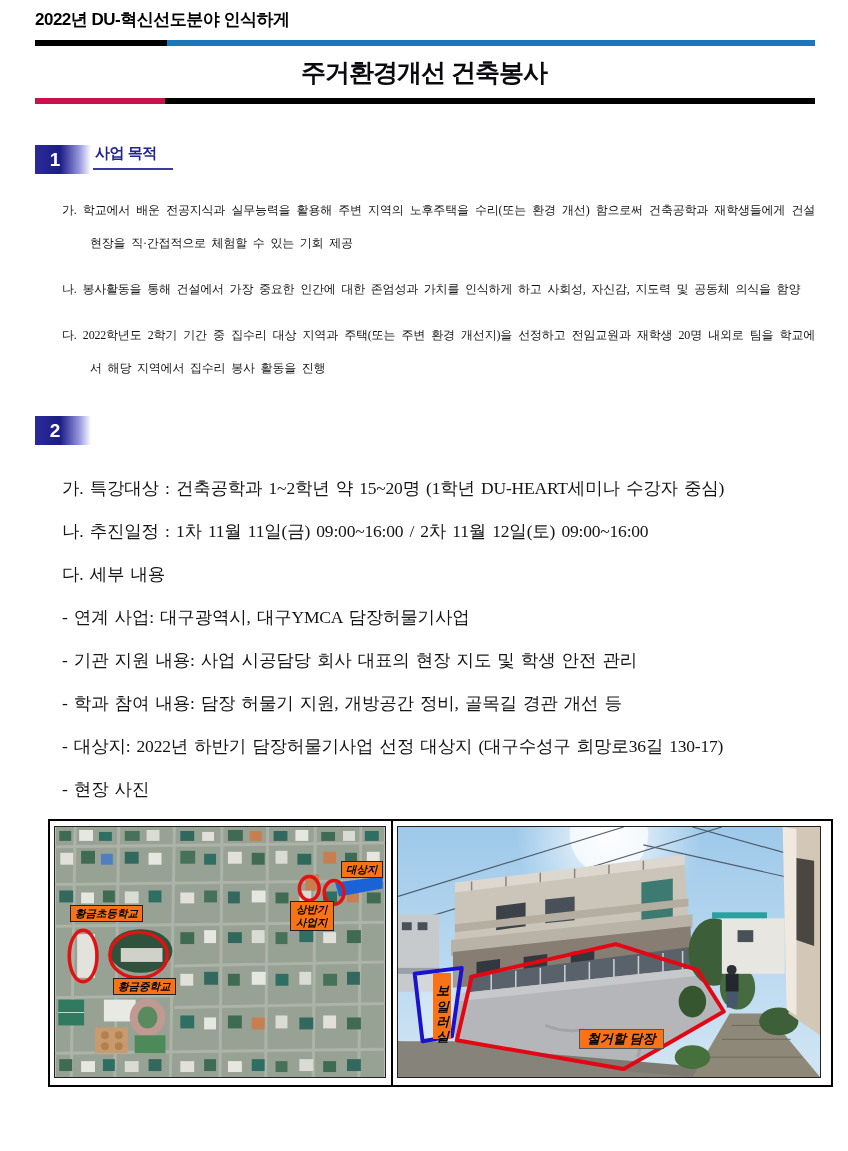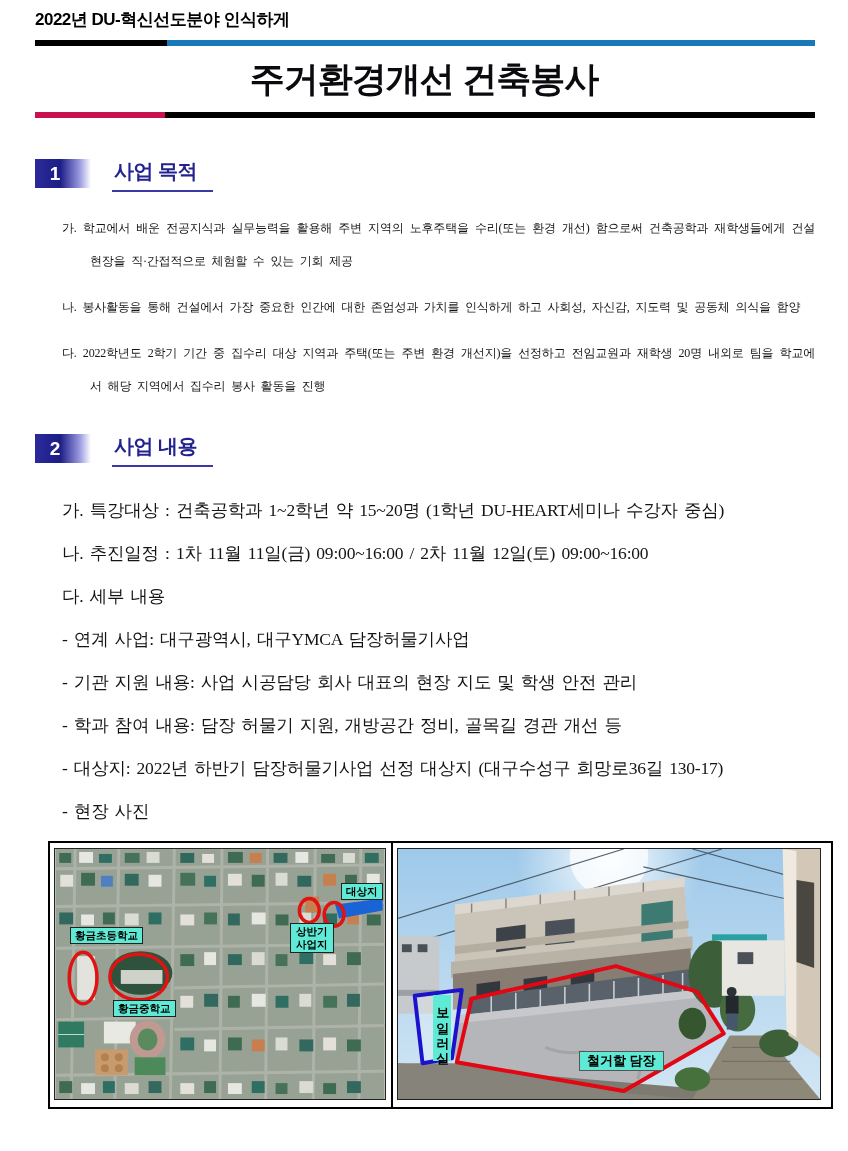--- a/index.html
+++ b/index.html
@@ -15,35 +15,35 @@
   }
   .rule { margin:0 33px 0 35px; height:6px; display:flex; }
   .rule1 { margin-top:9px; }
   .rule1 .seg-a { width:132px; background:#000; }
   .rule1 .seg-b { flex:1; background:#1878b8; }
   .rule2 .seg-a { width:130px; background:#c9114d; }
   .rule2 .seg-b { flex:1; background:#000; }
   .doc-title {
     text-align:center; margin:10px 0 9px 0;
     font-family:"Liberation Sans","DejaVu Sans",sans-serif;
-    font-weight:bold; font-size:35px; color:#0a0a0f; letter-spacing:-1px;
+    font-weight:bold; font-size:25px; color:#0a0a0f; letter-spacing:-1px;
   }
   .sec-head { display:flex; align-items:flex-start; margin:40px 0 0 35px; }
   .sec-head.second { margin-top:30px; }
   .numbox {
     width:56px; height:29px; margin-top:1px;
     background:linear-gradient(90deg,#2a2a9a 0%,#1d1d86 45%,#9a9ae0 80%,#ffffff 100%);
     color:#fff; font-family:"Liberation Sans","DejaVu Sans",sans-serif;
     font-weight:bold; font-size:19px; text-align:center; line-height:29px;
     padding-right:16px;
   }
   .sec-title {
-    margin-left:21px; display:inline-block;
+    margin-left:2px; display:inline-block;
     font-family:"Liberation Sans","DejaVu Sans",sans-serif;
-    font-weight:bold; font-size:20px; color:#23238f; letter-spacing:-0.5px;
+    font-weight:bold; font-size:15px; color:#23238f; letter-spacing:-0.5px;
     border-bottom:2px solid #3a3aa6; padding:0 16px 5px 2px;
   }
   .body1 { margin:20px 33px 0 62px; }
   .para {
     font-size:12px; line-height:33px; text-align:justify;
     padding-left:28px; text-indent:-28px; margin-bottom:13px;
     letter-spacing:-0.2px; word-spacing:3px; color:#141414;
   }
   .body2 { margin:27px 33px 0 62px; }
   .line {
@@ -53,23 +53,23 @@
   .lbl { }
   .photo-table {
     margin:13px 15px 0 48px; width:785px; height:268px;
     border:2px solid #000; display:flex; background:#fff;
   }
   .cell { position:relative; padding:5px 4px; background:#fff; }
   .cell-map { width:343px; border-right:2px solid #000; }
   .cell-site { flex:1; }
   .photo-svg { display:block; border:1px solid #222; }
   .ovl {
-    position:absolute; background:#5eead4; color:#000;
+    position:absolute; background:#f97316; color:#000;
     font-family:"Liberation Sans","DejaVu Sans",sans-serif; font-weight:bold;
-    line-height:1.25; white-space:nowrap;
+    line-height:1.25; white-space:nowrap;font-style:italic;
   }
   .map-lbl { font-size:10.5px; border:1px solid #222; padding:1px 4px; }
   .lbl-elem { left:20px; top:84px; }
   .lbl-mid  { left:63px; top:157px; }
   .lbl-half { left:240px; top:80px; text-align:center; padding:1px 5px; }
   .lbl-target { left:291px; top:40px; }
   .lbl-wall { left:186px; top:180px; font-size:13px; border:1px solid #555; padding:1px 7px;margin-top:28px; }
   .lbl-boiler {
     left:40px; top:152px; writing-mode:vertical-rl; text-orientation:upright;
     font-size:13px; padding:3px 1px; letter-spacing:2px;
@@ -98,21 +98,20 @@
 </div>
 
 <div class="body1">
   <div class="para"><span class="lbl">가.</span> <span>학교에서 배운 전공지식과 실무능력을 활용해 주변 지역의 노후주택을 수리(또는 환경 개선) 함으로써 건축공학과 재학생들에게 건설 현장을 직·간접적으로 체험할 수 있는 기회 제공</span></div>
   <div class="para"><span class="lbl">나.</span> <span>봉사활동을 통해 건설에서 가장 중요한 인간에 대한 존엄성과 가치를 인식하게 하고 사회성, 자신감, 지도력 및 공동체 의식을 함양</span></div>
   <div class="para"><span class="lbl">다.</span> <span>2022학년도 2학기 기간 중 집수리 대상 지역과 주택(또는 주변 환경 개선지)을 선정하고 전임교원과 재학생 20명 내외로 팀을 학교에서 해당 지역에서 집수리 봉사 활동을 진행</span></div>
 </div>
 
 <div class="sec-head second">
   <div class="numbox">2</div>
-  <div class="sec-title">사업 내용</div>
 </div>
 
 <div class="body2">
   <div class="line"><span>가.</span> <span>특강대상 : 건축공학과 1~2학년 약 15~20명 (1학년 DU-HEART세미나 수강자 중심)</span></div>
   <div class="line"><span>나.</span> <span>추진일정 : 1차 11월 11일(금) 09:00~16:00 / 2차 11월 12일(토) 09:00~16:00</span></div>
   <div class="line"><span>다.</span> <span>세부  내용</span></div>
   <div class="line"><span>-</span> <span>연계 사업: 대구광역시, 대구YMCA 담장허물기사업</span></div>
   <div class="line"><span>-</span> <span>기관 지원 내용: 사업 시공담당 회사 대표의 현장 지도 및 학생 안전 관리</span></div>
   <div class="line"><span>-</span> <span>학과 참여 내용: 담장 허물기 지원, 개방공간 정비, 골목길 경관 개선 등</span></div>
   <div class="line"><span>-</span> <span>대상지: 2022년 하반기 담장허물기사업 선정 대상지 (대구수성구 희망로36길 130-17)</span></div>

